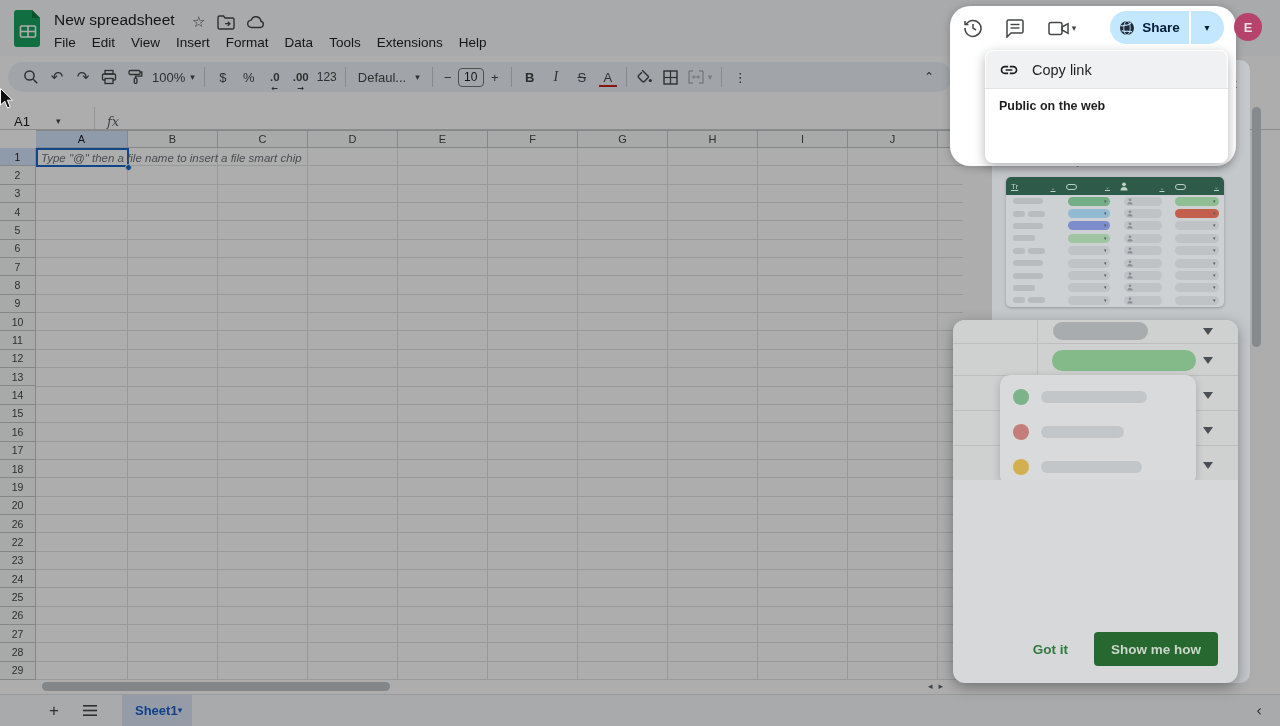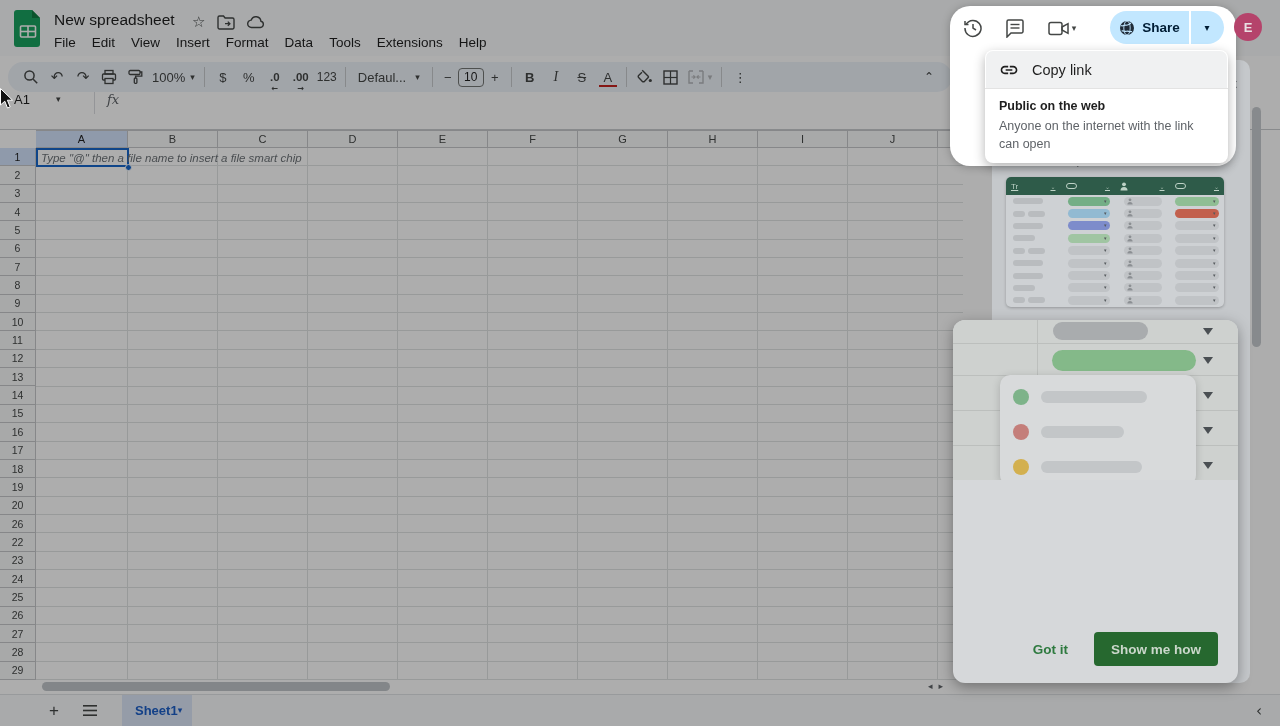--- a/index.html
+++ b/index.html
@@ -23,21 +23,21 @@
   .tb.wide{padding:0 4px;}
   .tsep{width:1px;height:20px;background:#c7cacd;margin:0 5px;}
   .caret{font-family:"DejaVu Sans",sans-serif;font-size:9px;color:#444746;line-height:1;}
   .fsize-box{width:26px;height:19px;border:1px solid #747775;border-radius:4px;display:flex;align-items:center;
              justify-content:center;font-size:12px;color:#1f1f1f;background:#eef3fa;}
   .dec{font-size:11.5px;font-weight:bold;position:relative;}
   .dec small{position:absolute;bottom:-4px;font-size:8px;left:50%;transform:translateX(-50%);}
   .u-bar{position:absolute;left:4px;right:4px;bottom:2px;height:2.5px;background:#c5221f;}
   .grayed{color:#b4b7ba;}
   .formulabar{position:absolute;left:0;top:92px;width:1280px;height:38px;background:#fff;
-              border-bottom:1px solid #c9cccf;display:flex;align-items:flex-start;}
+              border-bottom:1px solid #c9cccf;display:flex;align-items:flex-end;}
   .namebox{width:92px;display:flex;align-items:center;padding-left:14px;font-size:13px;color:#1f1f1f;}
   .fbar-sep{width:1px;height:22px;background:#dadce0;margin-left:2px;}
   .fx{font-family:"DejaVu Serif",serif;font-style:italic;font-size:13px;color:#5f6368;margin-left:12px;}
 
   
   .colheaders{position:absolute;left:36px;top:130px;width:927px;height:18px;display:flex;overflow:hidden;
               border-top:1px solid #c6c8ca;}
   .colh{width:90px;flex:0 0 auto;height:17px;background:#f8f9fa;border-right:1px solid #c6c8ca;
         border-bottom:1px solid #c6c8ca;font-size:11px;color:#444746;display:flex;align-items:center;justify-content:center;}
   .colh.sel{background:#d3e3fd;color:#1f1f1f;}
@@ -70,21 +70,21 @@
 
   
   .sidebar{position:absolute;left:992px;top:60px;width:258px;height:623px;background:#c5c8cb;
            border-radius:10px;z-index:44;}
   .sb-close{position:absolute;right:6px;top:14px;width:22px;height:22px;display:flex;align-items:center;
             justify-content:center;font-size:17px;color:#3c4147;}
   .sb-caption{position:absolute;left:16px;top:95px;font-size:11.5px;color:#5d6165;}
   .palette-table{position:absolute;left:14px;top:117px;width:218px;height:130px;border-radius:5px;
                  background:#ced1d4;box-shadow:0 1px 3px rgba(0,0,0,0.25);overflow:hidden;}
   .pt-head{height:18px;background:#2e5b49;display:flex;align-items:center;color:#bdd2c6;font-size:8px;}
-  .pt-hcell{flex:1;display:flex;align-items:center;justify-content:space-between;padding:0 5px;text-decoration:underline;}
+  .pt-hcell{flex:1;display:flex;align-items:flex-end;justify-content:space-between;padding:0 5px;text-decoration:underline;}
   .pt-hcaret{font-family:"DejaVu Sans",sans-serif;font-size:6px;color:#9db5a8;}
   .chip-ic{width:11px;height:6px;border:1px solid #bdd2c6;border-radius:3px;}
   .pt-row{height:12.4px;display:flex;align-items:center;}
   .pt-c1{width:55px;display:flex;gap:3px;padding-left:7px;}
   .pt-bar{height:6px;border-radius:3px;background:#b9bcbf;}
   .pt-c2,.pt-c4{width:55px;display:flex;justify-content:center;}
   .pt-c3{width:53px;display:flex;justify-content:center;}
   .pill{height:9px;border-radius:5px;display:flex;align-items:center;justify-content:flex-end;padding-right:3px;}
   .pill .caret{font-size:5px;color:#55595d;}
   .person-pill{width:38px;height:9px;border-radius:5px;background:#c0c3c6;display:flex;align-items:center;padding-left:3px;}
@@ -656,19 +656,18 @@
 
   <div class="copylink">
     <div class="cl-row">
       <svg width="20" height="20" viewBox="0 0 24 24" style="margin-left:13px">
           <path d="M3.9 12c0-1.7 1.4-3.1 3.1-3.1h4V7H7c-2.8 0-5 2.2-5 5s2.2 5 5 5h4v-1.9H7c-1.7 0-3.1-1.4-3.1-3.1zM8 13h8v-2H8v2zm9-6h-4v1.9h4c1.7 0 3.1 1.4 3.1 3.1s-1.4 3.1-3.1 3.1h-4V17h4c2.8 0 5-2.2 5-5s-2.2-5-5-5z" fill="#1f1f1f"></path>
         </svg>
       <span class="cl-label">Copy link</span>
     </div>
     <div class="cl-div"></div>
     <div class="cl-head">Public on the web</div>
-    <div class="cl-desc">Anyone on the internet with the link can open</div>
   </div>
 
   <svg class="cursor" width="14" height="21" viewBox="0 0 14 21">
     <polygon points="0.5,0.5 0.5,17 4.8,13.2 7.5,20 10.2,18.9 7.4,12.2 12.5,12.2" fill="#111" stroke="#fff" stroke-width="1"></polygon>
   </svg>
 </div>
 
 </body></html>

